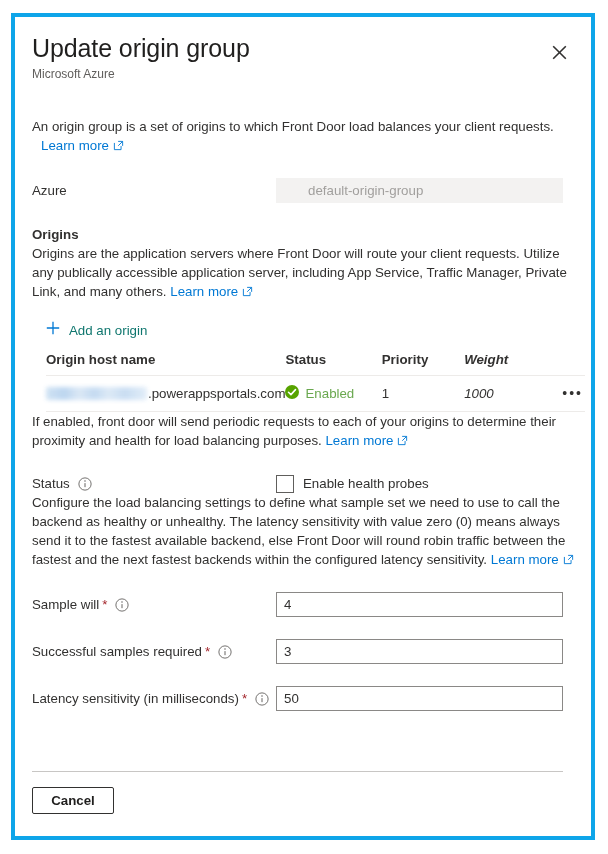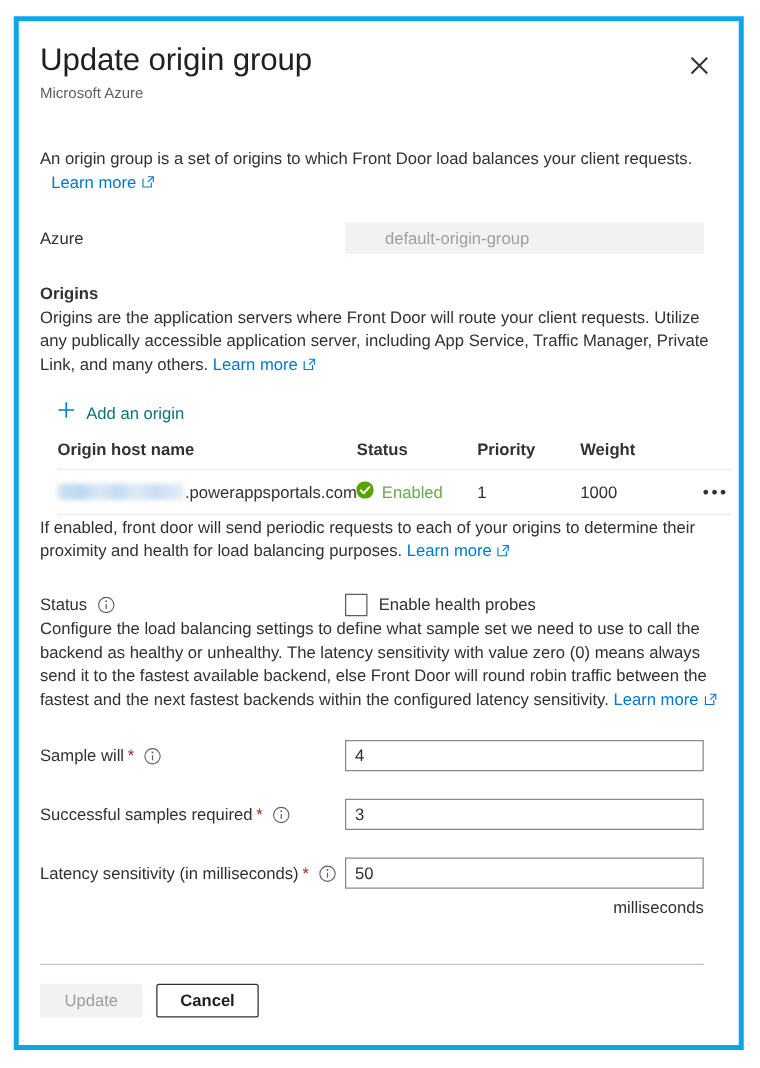--- a/index.html
+++ b/index.html
@@ -184,21 +184,21 @@
   }
   table.origins td {
     padding: 9px 0 9px 0;
     border-bottom: 1px solid #edebe9;
     color: #323130;
     vertical-align: middle;
   }
   th.c-host, td.c-host { width: 228px; margin-left: 24px; }
   th.c-status, td.c-status { width: 99px; }
   th.c-prio, td.c-prio { width: 86px; }
-  th.c-weight, td.c-weight { width: 86px; }
+  th.c-weight, td.c-weight { width: 86px; font-style: italic; }
   th.c-more, td.c-more { width: 40px; text-align: right; padding-right: 4px;}
 
   .host-cell { display: flex; align-items: center; white-space: nowrap; }
   .redacted {
     display: inline-block;
     width: 101px;
     height: 13px;
     background: linear-gradient(90deg,#cfe2f3 0%, #b9d4ef 18%, #d9e7f5 33%,
                  #c2d9f1 48%, #dbe9f6 62%, #c7dcf2 78%, #e1edf8 100%);
     filter: blur(2.1px);
@@ -466,23 +466,21 @@
           <svg width="14" height="14" viewBox="0 0 16 16">
               <circle cx="8" cy="8" r="7" stroke="#605e5c" stroke-width="1" fill="none"></circle>
               <circle cx="8" cy="4.6" r="0.85" fill="#605e5c"></circle>
               <path d="M8 7 V11.6" stroke="#605e5c" stroke-width="1.1"></path>
             </svg>
         </span>
       </div>
       <input class="txt-input" type="text" value="50" style="">
     </div>
 
-    <div class="unit-text">milliseconds</div>
 
     
     <div class="footer-divider"></div>
     <div class="footer">
-      <button class="btn btn-primary-disabled" disabled="">Update</button>
       <button class="btn btn-secondary">Cancel</button>
     </div>
 
   </div>
 </div>
 
 </body></html>

